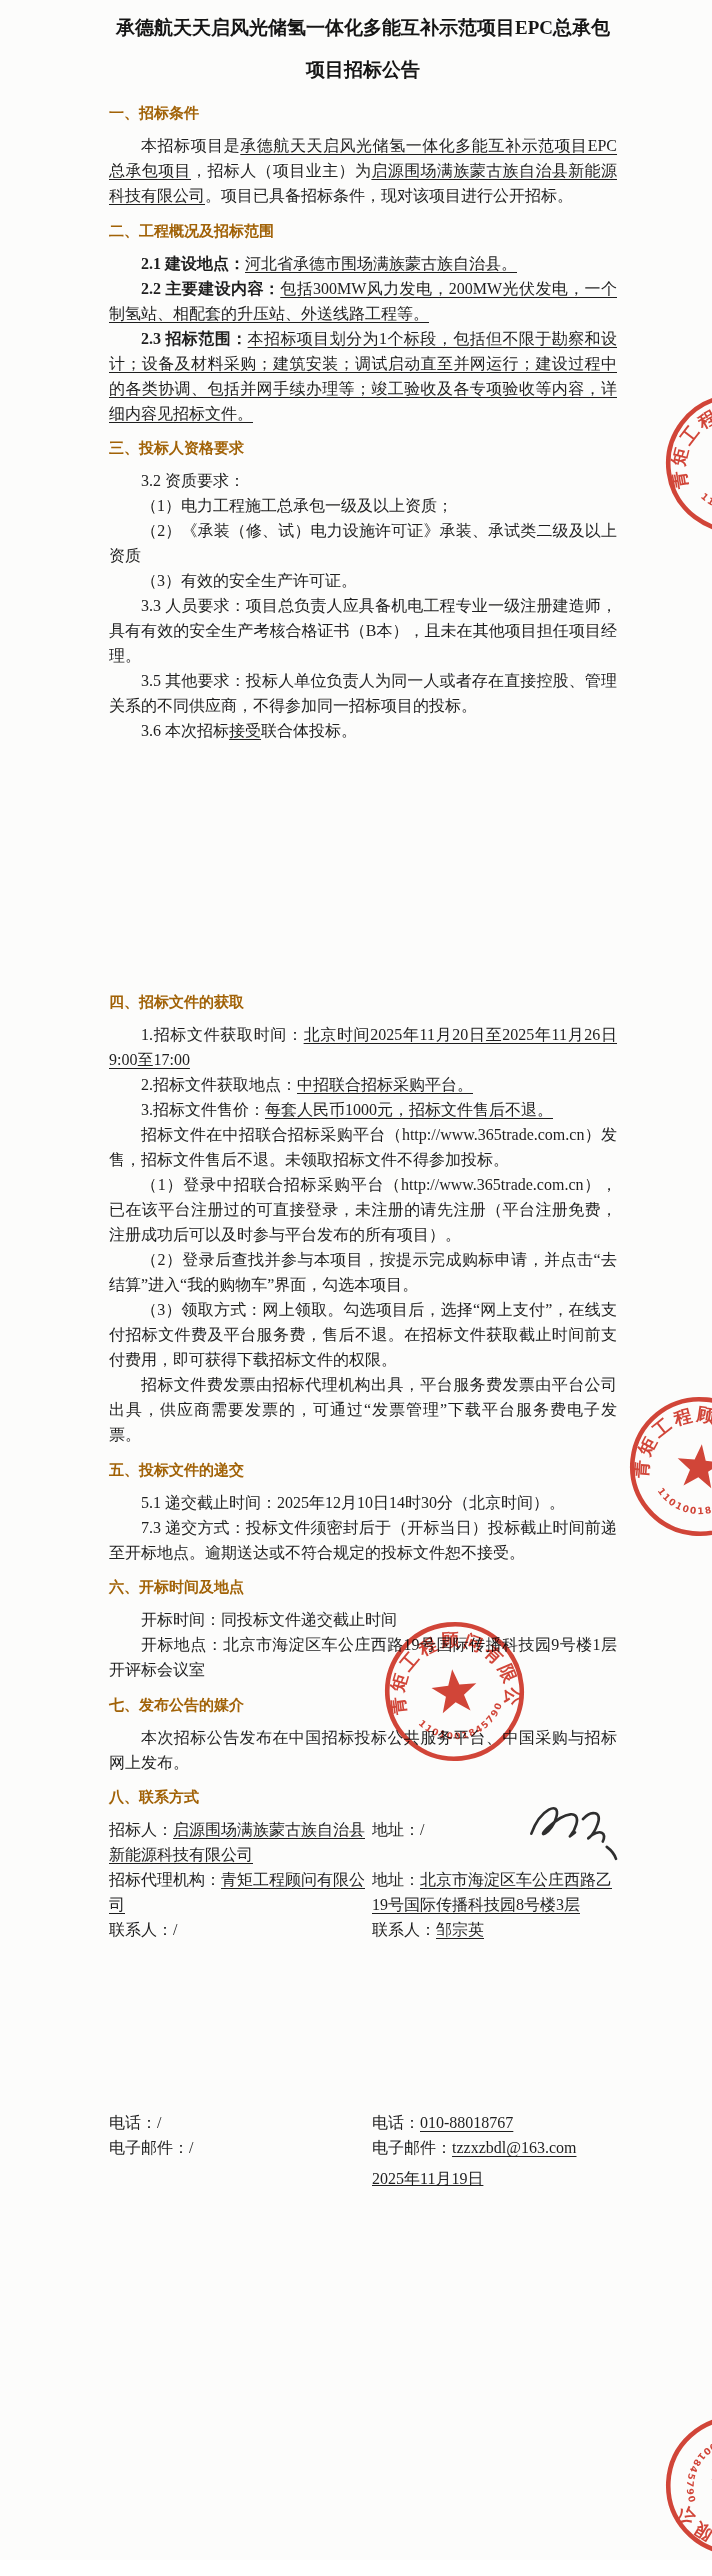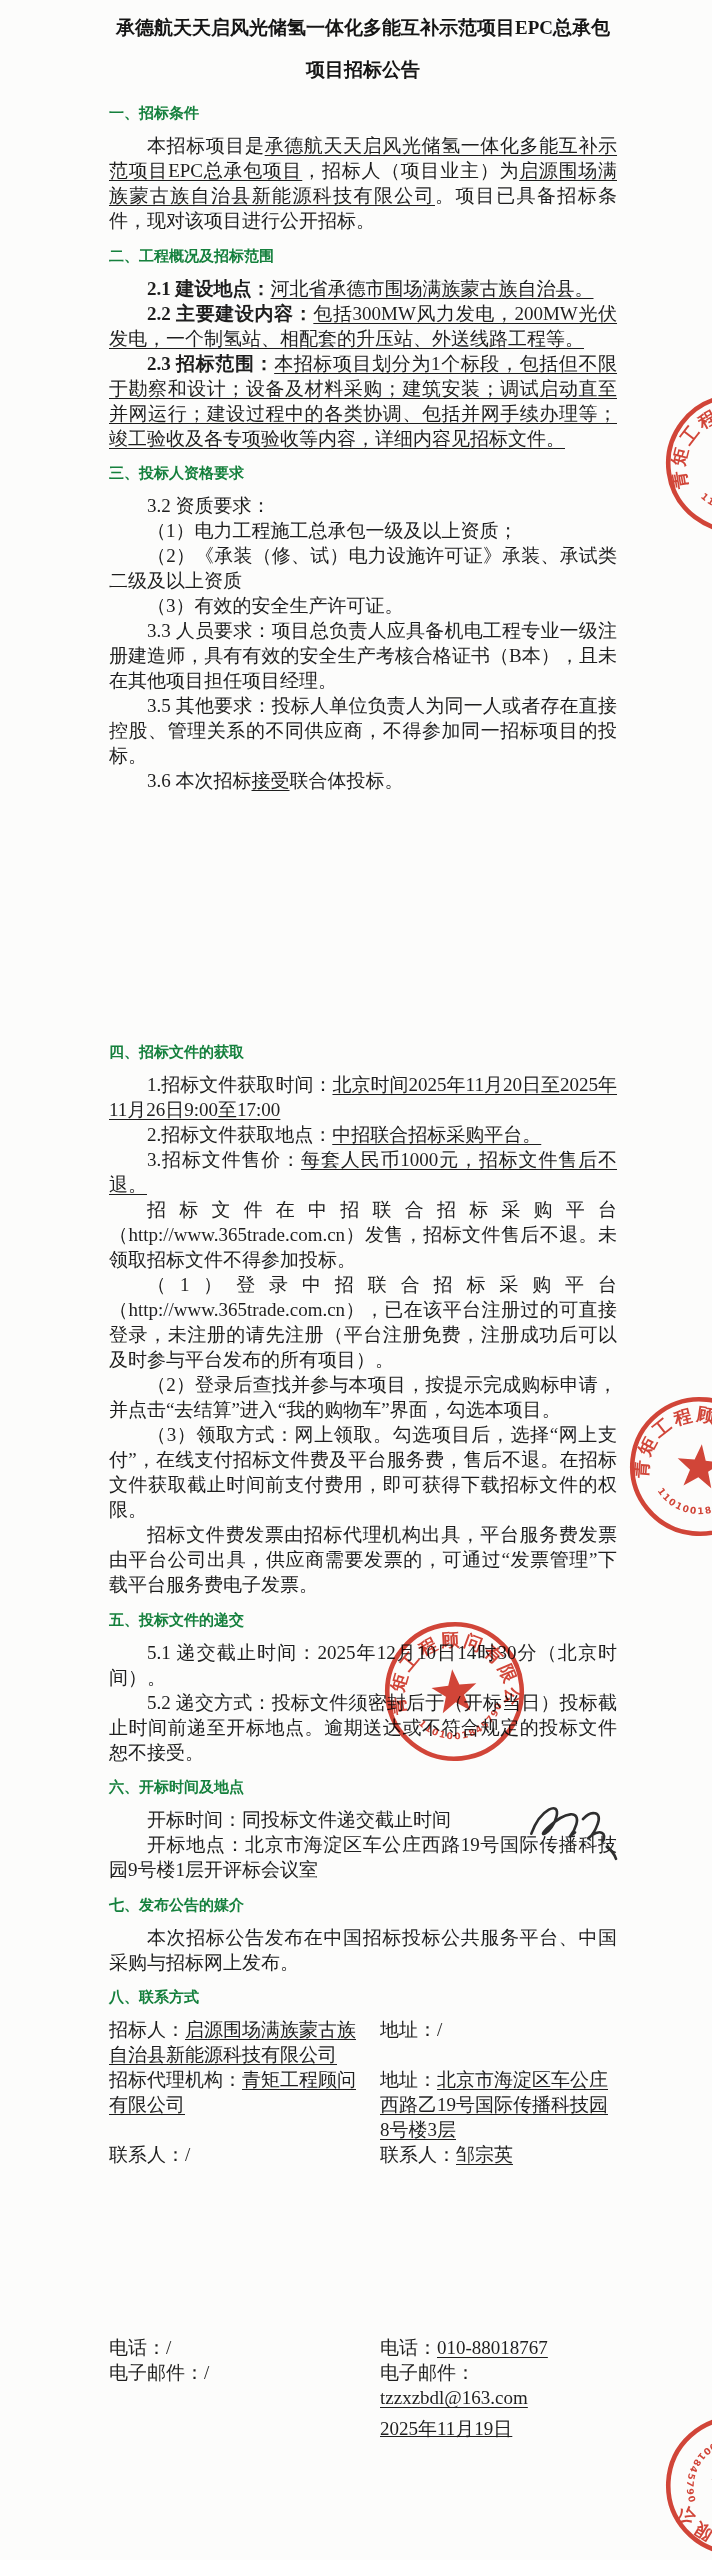--- a/index.html
+++ b/index.html
@@ -24,41 +24,41 @@
     font-size:19px;
     font-weight:700;
     line-height:42px;
     color:#151515;
   }
   .doc-h{
     font-size:15px;
     font-weight:700;
     line-height:28px;
     margin:8.6px 0 6px 0;
-    color:#15803d;
+    color:#a16207;
   }
   .doc-p{
     margin:0;
-    font-size:19px;
+    font-size:16px;
     line-height:25px;
     text-align:justify;
     text-indent:2em;
   }
   .u{
     text-decoration:underline;
     text-underline-offset:2.6px;
     text-decoration-thickness:1px;
   }
   .b{font-weight:700;}
   .gap-lg{height:236px;}
   .gap-mid{height:168px;}
   .contact-grid{
     display:grid;
     grid-template-columns:259px 1fr;
-    column-gap:12px;
+    column-gap:4px;
   }
   .contact-grid .doc-p{text-indent:0;text-align:left;}
   .date-line{margin-top:5.3px;text-decoration:underline;}
   
   .seal{
     position:absolute;
     width:145px;
     height:145px;
     mix-blend-mode:multiply;
     opacity:.92;
@@ -132,21 +132,21 @@
     <p class="doc-p"><span>2.招标文件获取地点：</span><span class="u">中招联合招标采购平台。</span></p>
     <p class="doc-p"><span>3.招标文件售价：</span><span class="u">每套人民币1000元，招标文件售后不退。</span></p>
     <p class="doc-p">招标文件在中招联合招标采购平台（http://www.365trade.com.cn）发售，招标文件售后不退。未领取招标文件不得参加投标。</p>
     <p class="doc-p">（1）登录中招联合招标采购平台（http://www.365trade.com.cn），已在该平台注册过的可直接登录，未注册的请先注册（平台注册免费，注册成功后可以及时参与平台发布的所有项目）。</p>
     <p class="doc-p">（2）登录后查找并参与本项目，按提示完成购标申请，并点击“去结算”进入“我的购物车”界面，勾选本项目。</p>
     <p class="doc-p">（3）领取方式：网上领取。勾选项目后，选择“网上支付”，在线支付招标文件费及平台服务费，售后不退。在招标文件获取截止时间前支付费用，即可获得下载招标文件的权限。</p>
     <p class="doc-p">招标文件费发票由招标代理机构出具，平台服务费发票由平台公司出具，供应商需要发票的，可通过“发票管理”下载平台服务费电子发票。</p>
 
     <div class="doc-h">五、投标文件的递交</div>
     <p class="doc-p">5.1 递交截止时间：2025年12月10日14时30分（北京时间）。</p>
-    <p class="doc-p">5.2 递交方式：投标文件须密封后于（开标当日）投标截止时间前递至开标地点。逾期送达或不符合规定的投标文件恕不接受。</p>
+    <p class="doc-p">7.3 递交方式：投标文件须密封后于（开标当日）投标截止时间前递至开标地点。逾期送达或不符合规定的投标文件恕不接受。</p>
 
     <div class="doc-h">六、开标时间及地点</div>
     <p class="doc-p">开标时间：同投标文件递交截止时间</p>
     <p class="doc-p">开标地点：北京市海淀区车公庄西路19号国际传播科技园9号楼1层开评标会议室</p>
 
     <div class="doc-h">七、发布公告的媒介</div>
     <p class="doc-p">本次招标公告发布在中国招标投标公共服务平台、中国采购与招标网上发布。</p>
 
     <div class="doc-h">八、联系方式</div>
     <div class="contact-grid">

